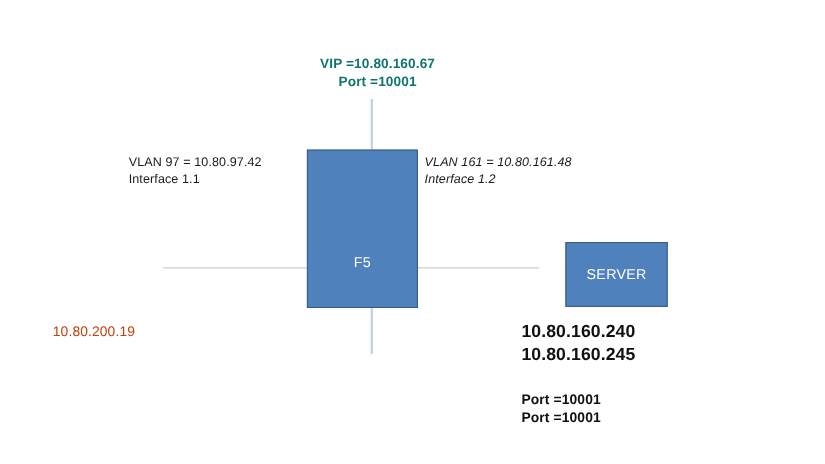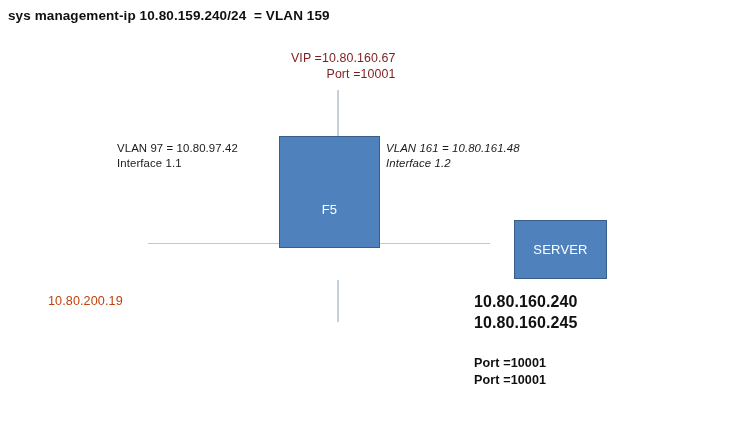--- a/index.html
+++ b/index.html
@@ -28,23 +28,23 @@
     left: 8px;
     top: 7px;
     font-size: 13.5px;
     font-weight: bold;
     color: #101010;
   }
   #vip-label {
     left: 291px;
     top: 50px;
     font-size: 12.4px;
-    font-weight: normal;
-    color: #7f1d1d;
-    text-align: right;
+    font-weight: bold;
+    color: #0f766e;
+    text-align: center;
   }
   #vlan-left-label {
     left: 117px;
     top: 141px;
     font-size: 11.4px;
     color: #1a1a1a;
   }
   #vlan-right-label {
     left: 386px;
     top: 141px;
@@ -118,37 +118,36 @@
   #box-client {
     left: 42px;
     top: 220px;
     width: 106px;
     height: 59px;
   }
   #box-f5 {
     left: 279px;
     top: 136px;
     width: 101px;
-    height: 112px;
+    height: 144px;
     align-items: flex-start;
-    padding-top: 65px;
+    padding-top: 94px;
   }
   #box-server {
     left: 514px;
     top: 220px;
     width: 93px;
     height: 59px;
   }
 </style>
 </head>
 <body>
 
 <div id="canvas">
 
-  <div class="txt" id="title">sys management-ip 10.80.159.240/24  = VLAN 159</div>
 
   <div class="line vline" id="link-vip-f5"></div>
 
   <div class="txt" id="vip-label">VIP =10.80.160.67
 Port =10001</div>
 
   <div class="txt" id="vlan-left-label">VLAN 97 = 10.80.97.42
 Interface 1.1</div>
 
   <div class="txt" id="vlan-right-label">VLAN 161 = 10.80.161.48

